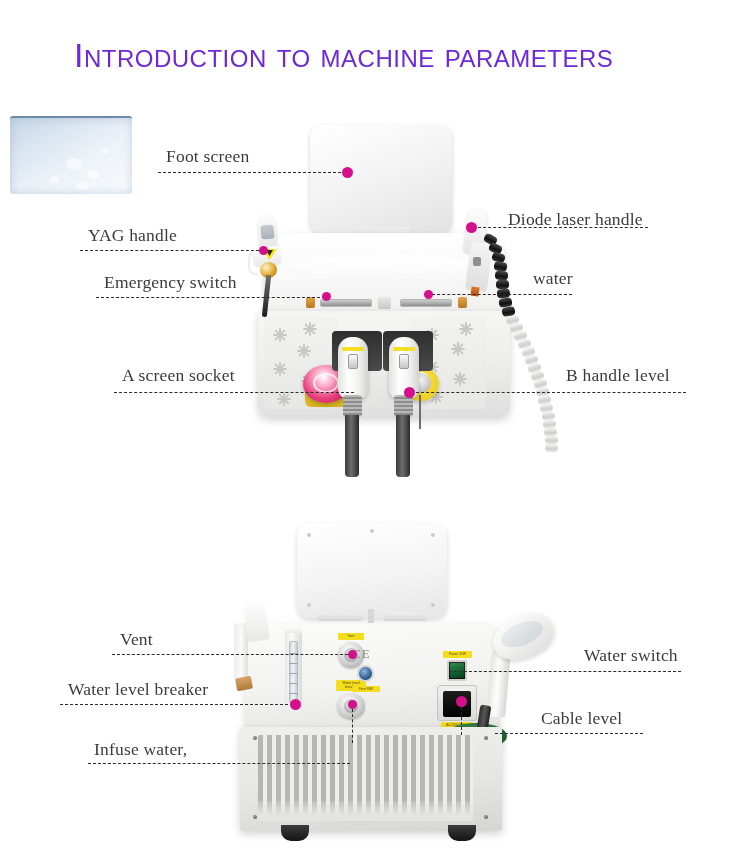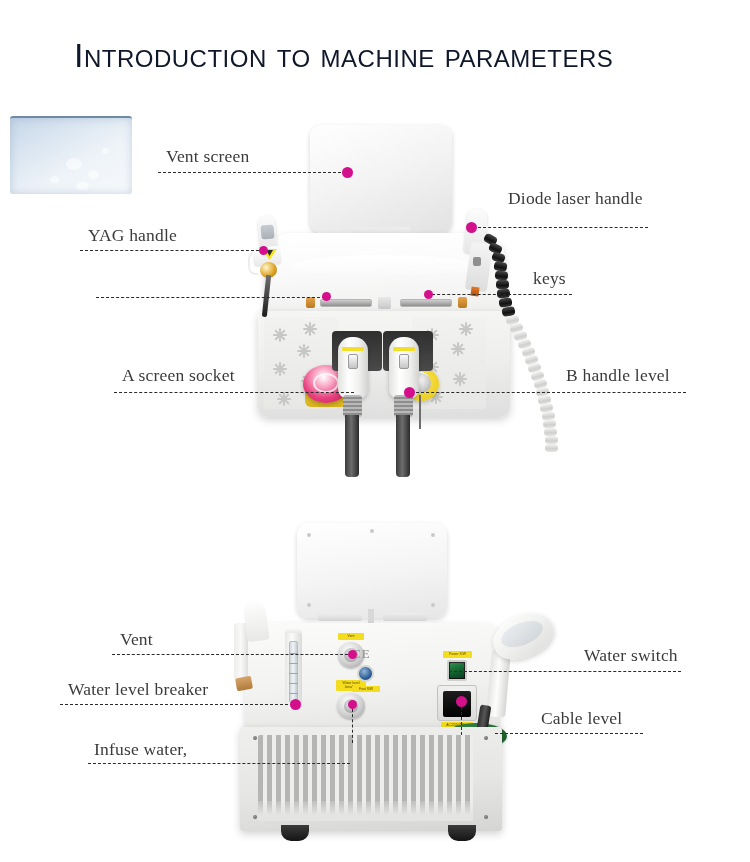--- a/index.html
+++ b/index.html
@@ -16,21 +16,21 @@
   }
 
   
   .page-title {
     position: absolute;
     left: 74px; top: 36px;
     width: 620px;
     font-family: "Liberation Sans", sans-serif;
     font-size: 34px;
     letter-spacing: 0.5px;
-    color: #0f172a;
+    color: #6d28d9;
     font-variant: small-caps;
     font-weight: 400;
     white-space: nowrap;
   }
 
   
   .callout-label {
     position: absolute;
     font-family: "Liberation Serif", serif;
     font-size: 17.5px;
@@ -692,39 +692,40 @@
     <div class="socket-head shape" style="left:389px;"></div>
     <div class="socket-stripe shape" style="left:393px;top:242px;"></div>
     <div class="socket-window shape" style="left:399px;top:249px;"></div>
 
     <div class="cable-collar shape" style="left:343px;"></div>
     <div class="cable-collar shape" style="left:394px;"></div>
     <div class="cable shape" style="left:345px;"></div>
     <div class="cable shape" style="left:396px;"></div>
   </div>
 
-  <div class="callout-label" style="left:166px;top:146px;">Vent screen</div>
+  <div class="callout-label" style="left:166px;top:146px;">Foot screen</div>
   <div class="leader" style="left:158px;top:172px;width:188px;"></div>
   <div class="leader-dot" style="left:342px;top:167px;"></div>
 
   <div class="callout-label" style="left:88px;top:225px;">YAG handle</div>
   <div class="leader" style="left:80px;top:250px;width:184px;"></div>
   <div class="leader-dot sm" style="left:259px;top:246px;"></div>
 
+  <div class="callout-label" style="left:104px;top:272px;">Emergency switch</div>
   <div class="leader" style="left:96px;top:297px;width:229px;"></div>
   <div class="leader-dot sm" style="left:322px;top:292px;"></div>
 
   <div class="callout-label" style="left:122px;top:365px;">A screen socket</div>
   <div class="leader" style="left:114px;top:392px;width:240px;"></div>
 
-  <div class="callout-label" style="left:508px;top:188px;font-family:Liberation Serif, serif;">Diode laser handle</div>
+  <div class="callout-label" style="left:508px;top:209px;font-family:Liberation Serif, serif;">Diode laser handle</div>
   <div class="leader" style="left:478px;top:227px;width:170px;"></div>
   <div class="leader-dot" style="left:466px;top:222px;"></div>
 
-  <div class="callout-label" style="left:533px;top:268px;">keys</div>
+  <div class="callout-label" style="left:533px;top:268px;">water</div>
   <div class="leader" style="left:432px;top:294px;width:140px;"></div>
   <div class="leader-dot sm" style="left:424px;top:290px;"></div>
 
   <div class="callout-label" style="left:566px;top:365px;">B handle level</div>
   <div class="leader" style="left:411px;top:392px;width:275px;"></div>
   <div class="leader-dot" style="left:404px;top:387px;"></div>
 
   <div id="machine-bottom">
 
     <div class="back-monitor shape">

